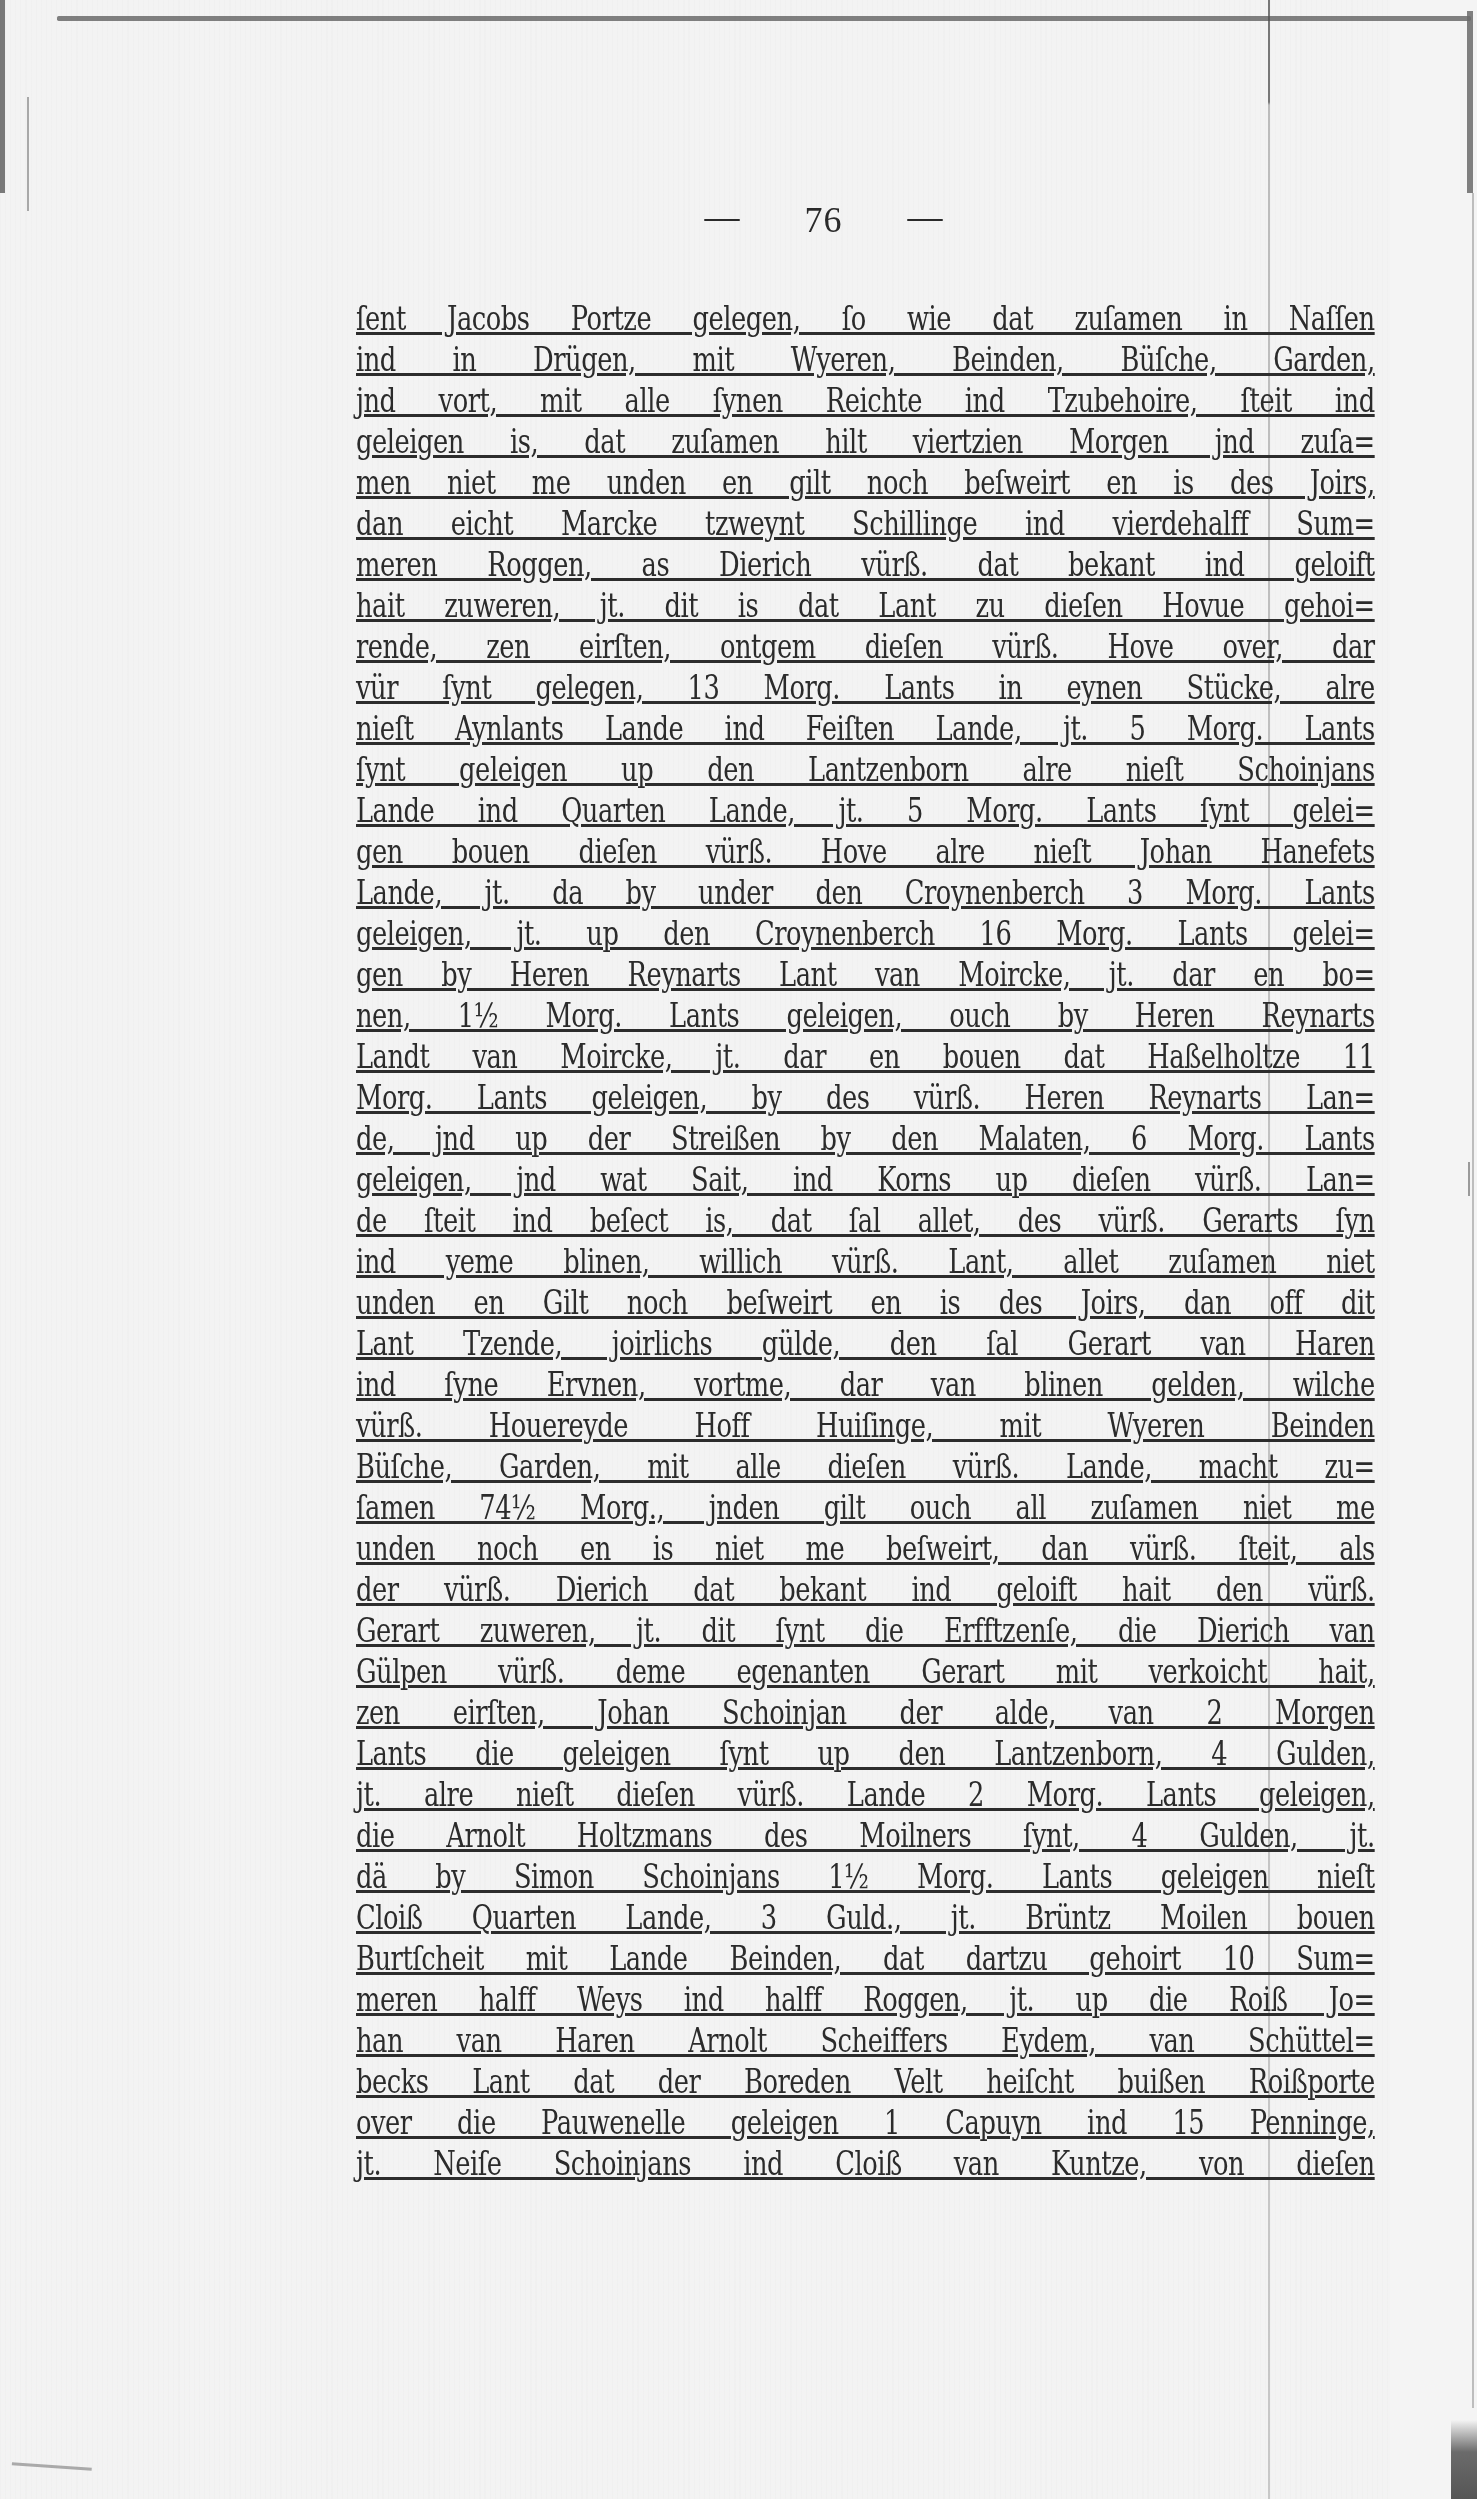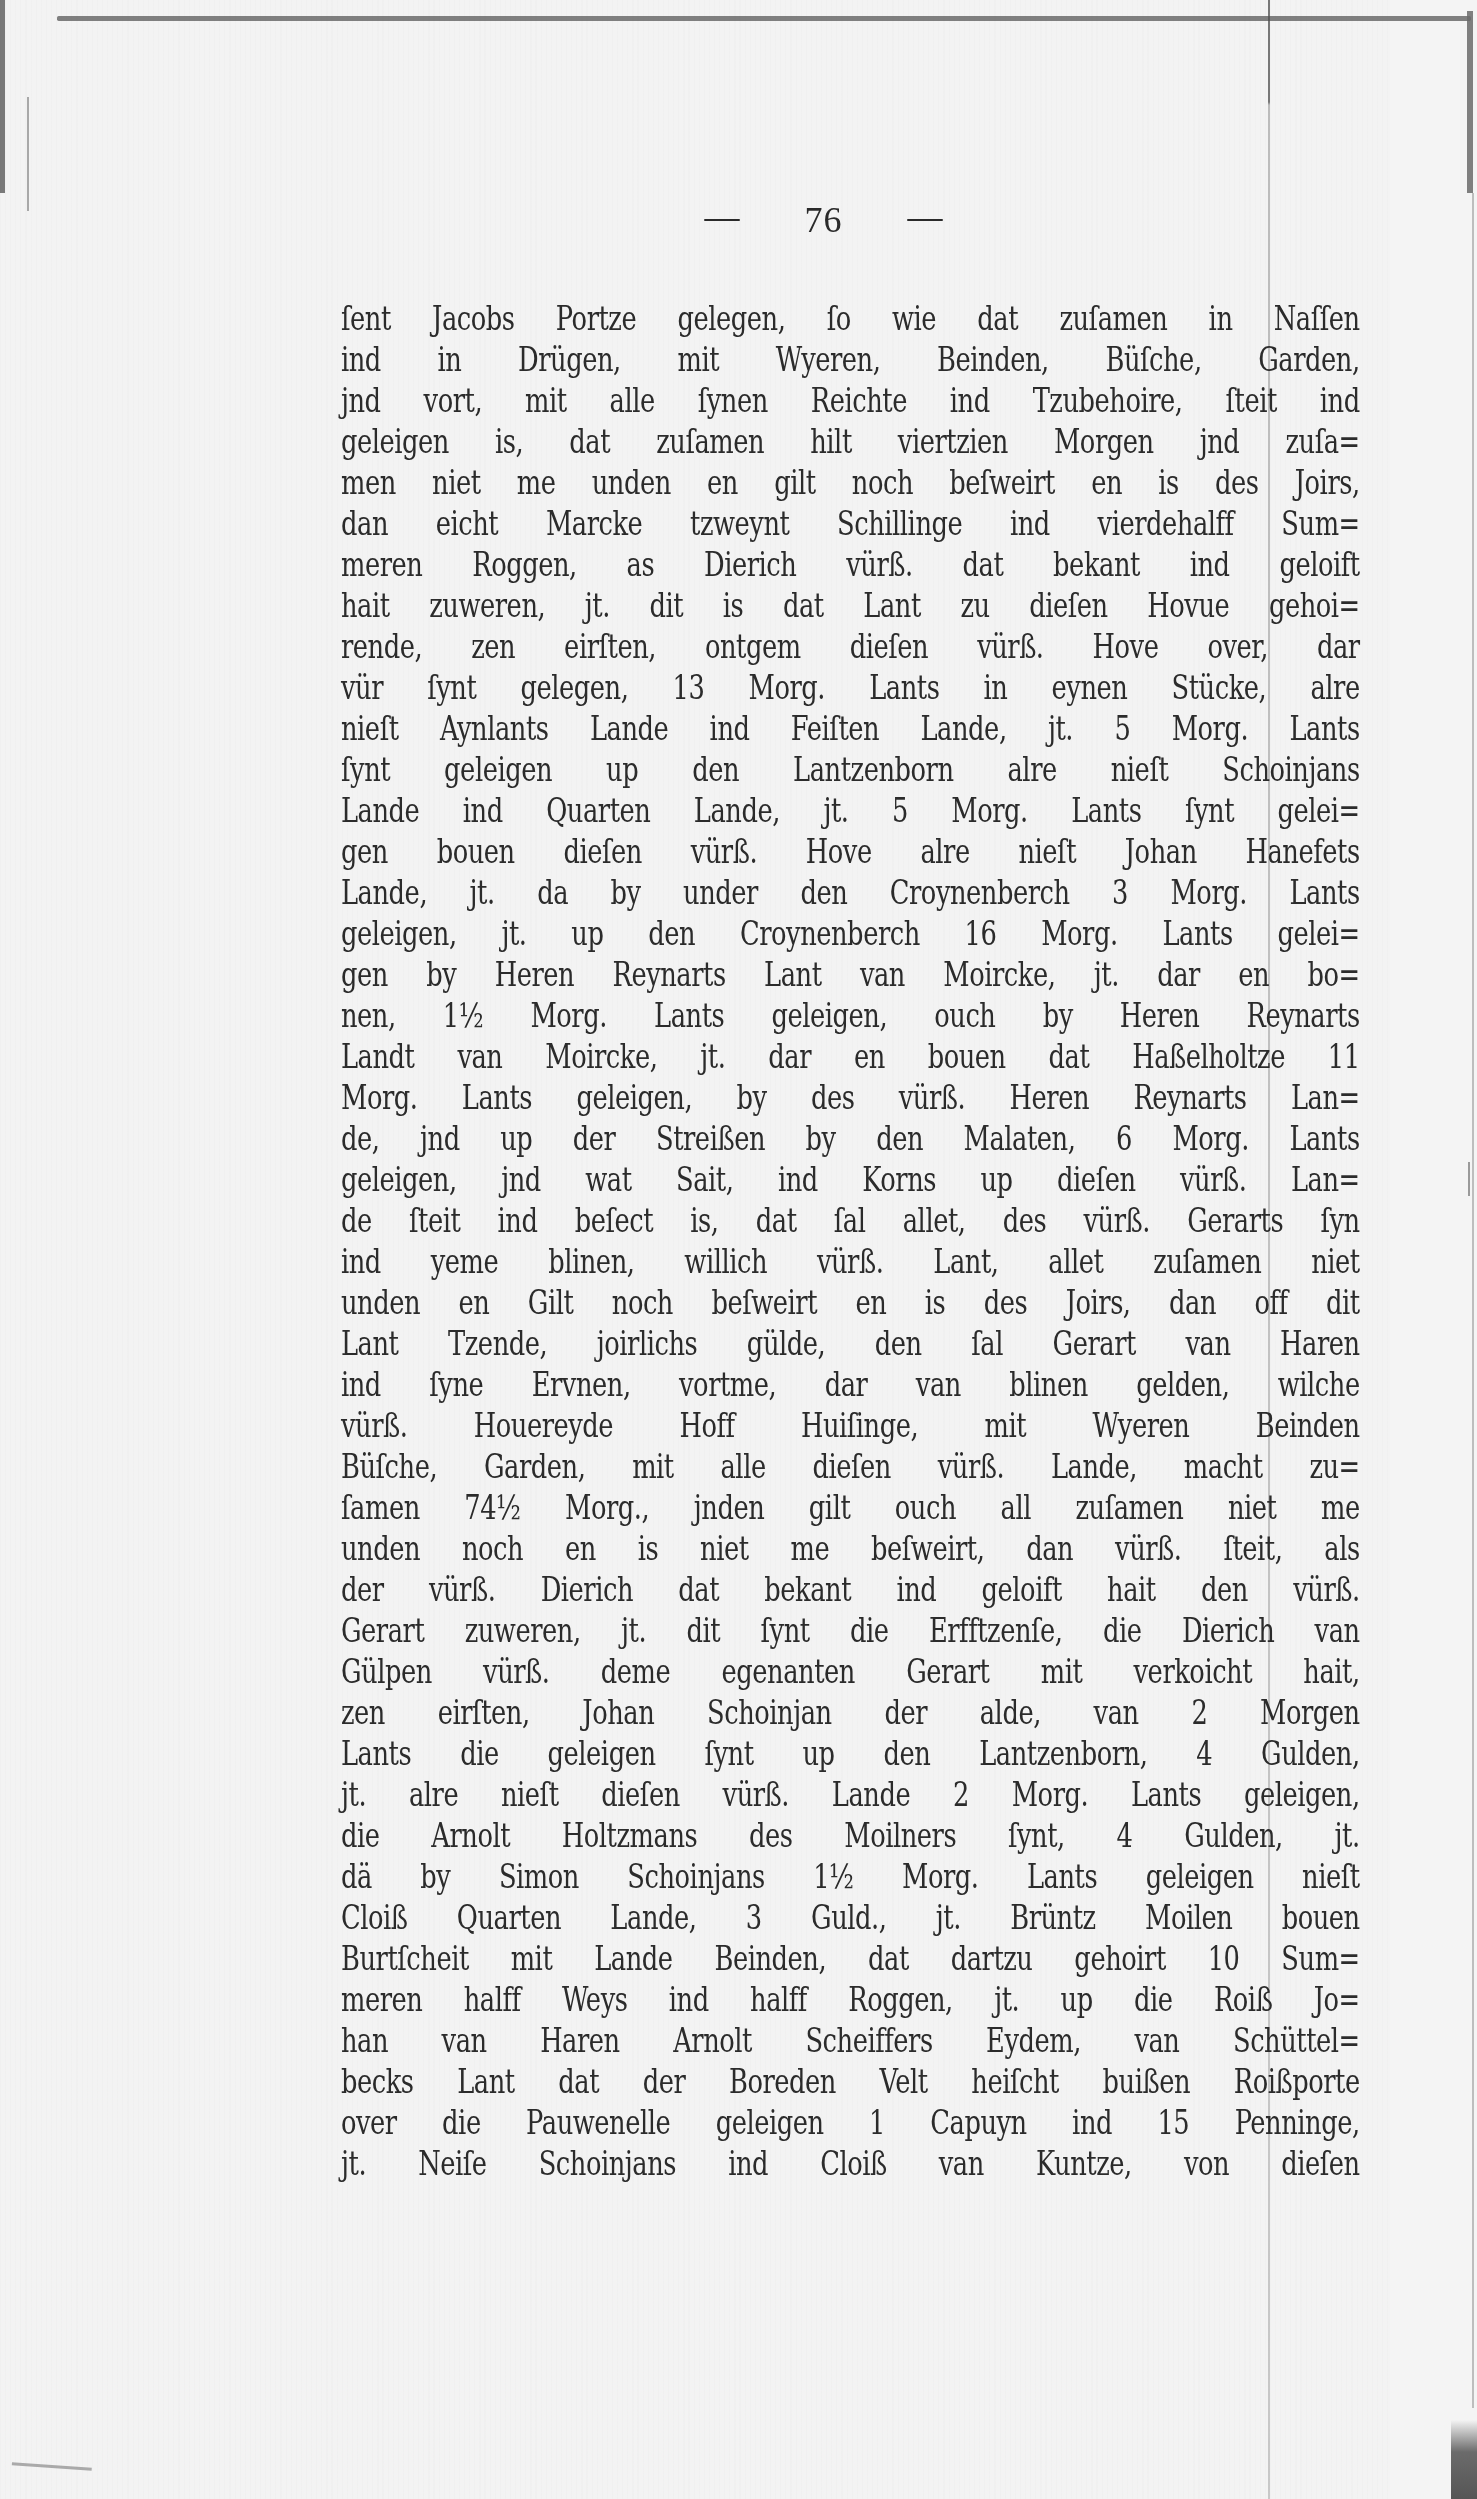--- a/index.html
+++ b/index.html
@@ -104,22 +104,23 @@
     .page-number {
       font-family: "Liberation Serif", serif;
       font-size: 36px;
       color: #2a2a2a;
       letter-spacing: 1.1px;
     }
 
     
     .text-block {
       position: absolute;
-      left: 341px; top: 298px;
+      left: 356px; top: 298px;
       width: 1020px;
+      text-decoration: underline;
     }
     .line {
       height: 41px;
       line-height: 41px;
       font-size: 33px;
       white-space: nowrap;
       text-align: justify;
       text-align-last: justify;
       transform: scaleX(0.78);
       transform-origin: left center;

